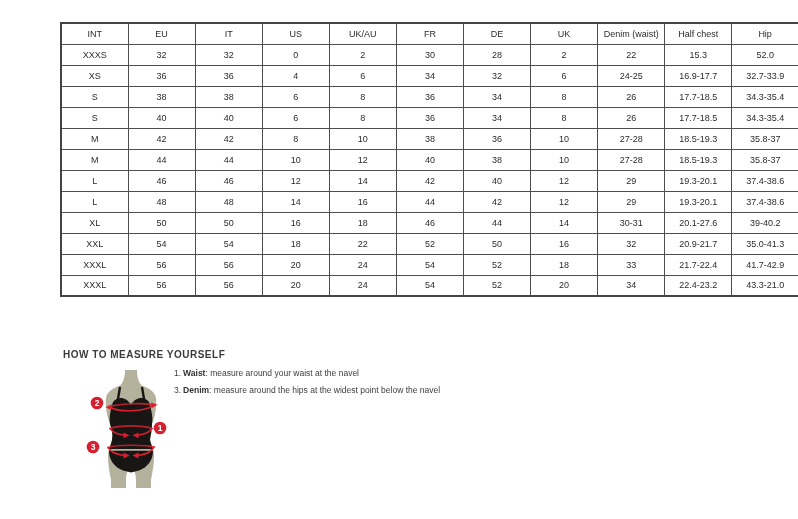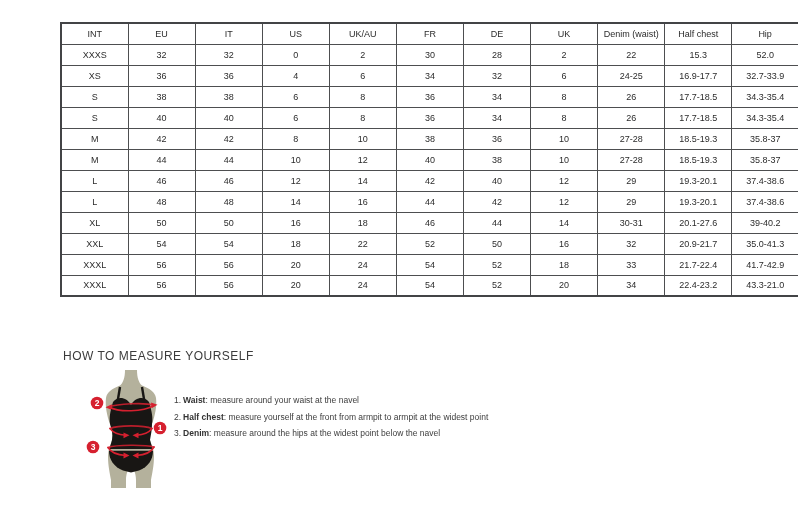--- a/index.html
+++ b/index.html
@@ -19,27 +19,26 @@
     border:1px solid #4d4e50;
     height:21px; padding:0 1px;
     text-align:center; vertical-align:middle;
     font-size:9px; font-weight:400; color:#2b2b2b;
     white-space:nowrap; overflow:hidden;
   }
 
   
   .measure-heading {
     position:absolute; left:63px; top:349px;
-    font-size:12px; font-weight:400; letter-spacing:0.5px;
+    font-size:10px; font-weight:700; letter-spacing:0.5px;
     color:#3b3b3b;
   }
   .steps {
     position:absolute; left:174px; top:368px;
     list-style:none;
-    margin-top:27px;
   }
   .steps li {
     font-size:8.5px; line-height:10px; color:#3d3d3d;
     margin-bottom:6.5px; white-space:nowrap;
   }
   .steps li b { font-weight:700; color:#333333; }
   .steps .num { margin-right:2px; }
 
   .figure-wrap { position:absolute; left:84px; top:368px; width:95px; height:124px; }
   .figure-wrap svg { display:block; width:95px; height:124px; }
@@ -302,15 +301,14 @@
     </g>
     <g>
       <circle cx="9" cy="79" r="6.3" fill="#d6202f"></circle>
       <text x="9" y="82" text-anchor="middle" font-size="8.5" font-weight="bold" fill="#ffffff" font-family="Liberation Sans, sans-serif">3</text>
     </g>
   </svg>
 </div>
 
 <ol class="steps">
     <li><span class="num">1.</span><b>Waist</b><span>: measure around your waist at the navel</span></li>
-    <li><span class="num">2.</span><b>Half chest</b><span>: measure yourself at the front from armpit to armpit at the widest point</span></li>
     <li><span class="num">3.</span><b>Denim</b><span>: measure around the hips at the widest point below the navel</span></li>
   </ol>
 
 </body></html>

